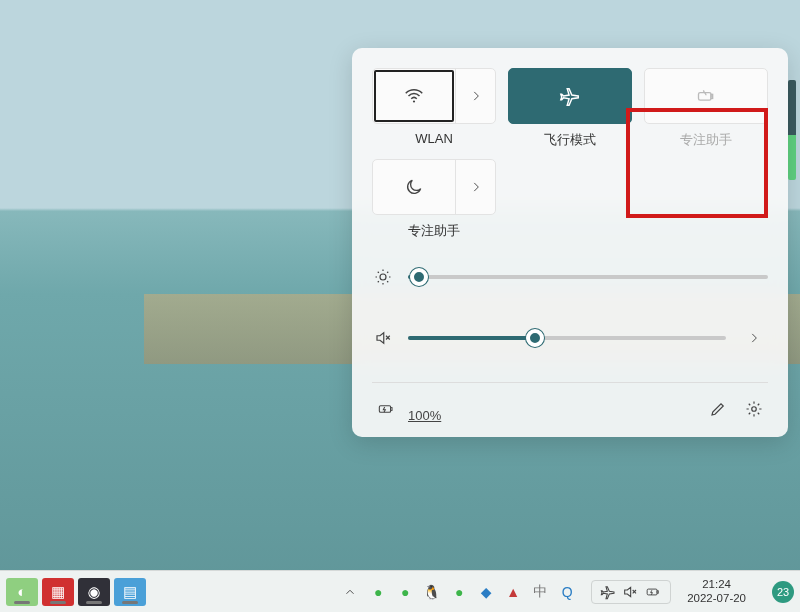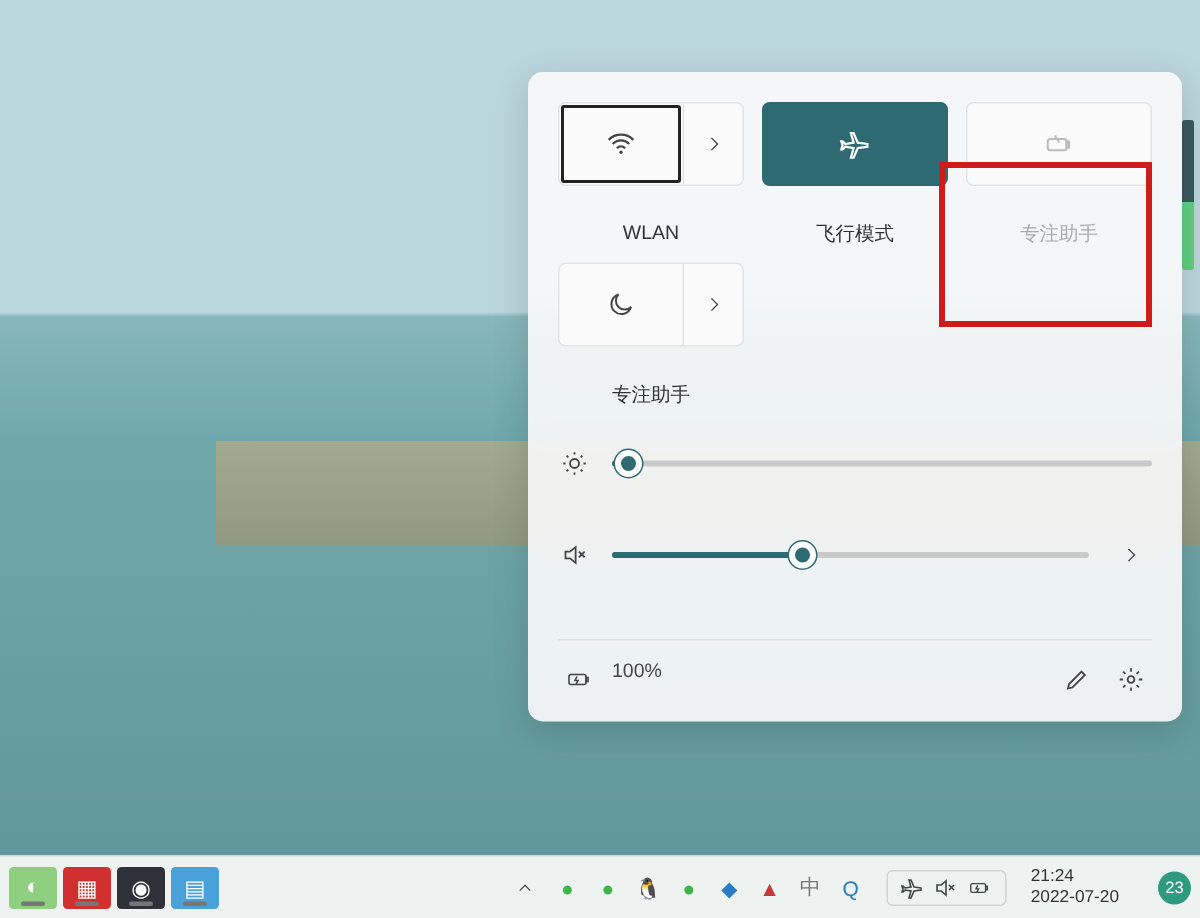--- a/index.html
+++ b/index.html
@@ -37,21 +37,21 @@
   backdrop-filter: blur(8px);
   border-radius: 10px;
   box-shadow: 0 6px 24px rgba(0,0,0,0.15);
   padding: 20px 20px 14px 20px;
 }
 .tiles {
   display: grid;
   grid-template-columns: repeat(3,1fr);
   gap: 10px 12px;
 }
-.tile-wrap { display: flex; flex-direction: column; align-items: center; gap: 23px; }
+.tile-wrap { display: flex; flex-direction: column; align-items: center; gap: 7px; }
 .tile {
   width: 124px; height: 56px;
   background: #fbfbfb;
   border: 1px solid #e3e3e3;
   border-radius: 5px;
   display: flex; align-items: center; justify-content: center;
   cursor: pointer;
   position: relative;
 }
 .tile.split { justify-content: flex-start; }
@@ -81,23 +81,23 @@
 .slider .fill { position: absolute; left: 0; top: 0; bottom: 0; background: #2e6a72; border-radius: 2px; }
 .slider .thumb {
   position: absolute; top: 50%; transform: translate(-50%,-50%);
   width: 18px; height: 18px; border-radius: 50%;
   background: #2e6a72; border: 4px solid #fff; box-shadow: 0 0 0 1px #2e6a72;
 }
 .slider-chevron { width: 20px; color:#555; }
 
 .panel-footer {
   border-top: 1px solid #ddd;
-  margin-top: 42px; padding-top: 12px;
-  display: flex; align-items: flex-start; gap: 8px;
-  font-size: 13px; color: #444;
+  margin-top: 30px; padding-top: 12px;
+  display: flex; align-items: flex-end; gap: 8px;
+  font-size: 13px; color: #444; text-decoration: underline;
 }
 .panel-footer .spacer { flex: 1; }
 .icon-btn { width: 28px; height: 28px; display:flex; align-items:center; justify-content:center; border-radius:4px; cursor:pointer; color:#444;}
 
 
 .taskbar {
   position: absolute; left: 0; right: 0; bottom: 0; height: 42px;
   background: #eef2f1;
   display: flex; align-items: center;
   padding: 0 6px;
@@ -109,21 +109,21 @@
   display:flex; align-items:center; justify-content:center;
   font-size: 15px;
 }
 .tb-sep { width: 8px; }
 .tb-tray { display:flex; align-items:center; gap:8px; margin-left:auto; }
 .tray-icon { width: 20px; height: 20px; display:flex; align-items:center; justify-content:center; color:#555; font-size:14px;}
 .tb-rightblock {
   display:flex; align-items:center; gap:6px;
   border:1px solid #cfd3d2; border-radius:4px; padding:3px 8px; margin-left:6px;
 }
-.tb-clock { display:flex; flex-direction:column; align-items:flex-start; font-size:11.5px; color:#333; margin-left:8px; line-height:1.15;}
+.tb-clock { display:flex; flex-direction:column; align-items:center; font-size:11.5px; color:#333; margin-left:8px; line-height:1.15;}
 .tb-badge { width:22px; height:22px; border-radius:50%; background:#2e9a80; color:#fff; font-size:11px; display:flex; align-items:center; justify-content:center; margin-left:18px;}
 .underline { width: 16px; height:3px; background:#777; border-radius:2px; position:absolute; bottom:2px; left:50%; transform:translateX(-50%);}
 .tb-app { position: relative; }
 
 svg { stroke: #444; stroke-width: 1.6; fill: none; }
 </style>
 </head>
 <body>
 
 <div class="desktop-bg"></div>

